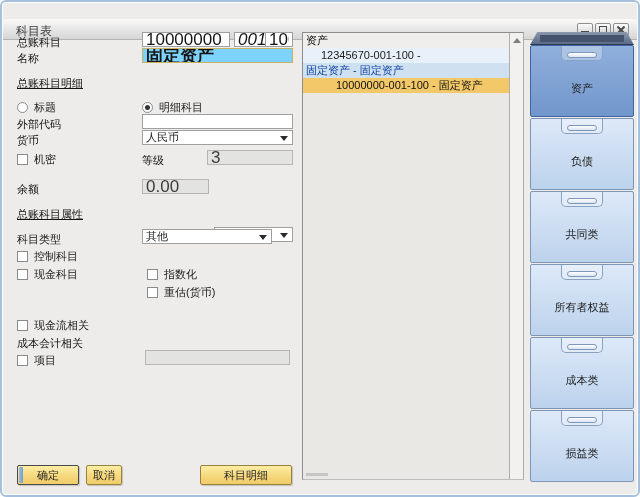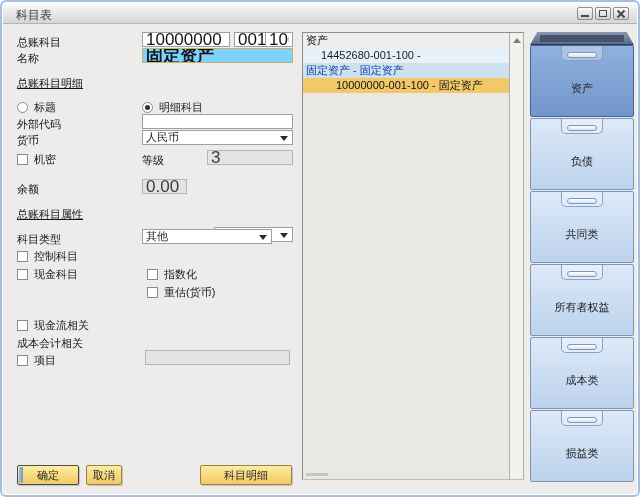--- a/index.html
+++ b/index.html
@@ -5,21 +5,21 @@
   * { margin:0; padding:0; box-sizing:border-box; }
   html,body { width:640px; height:497px; }
   body { font-family:"Liberation Sans","DejaVu Sans",sans-serif; font-size:11px; color:#1a1a1a; background:#fff; }
 
   .window {
     position:relative; width:640px; height:497px;
     background:#edecea; border:2px solid #a5c0dc; border-radius:6px;
     overflow:hidden; box-shadow:inset 0 0 0 1px #fdfdfd;
   }
   .titlebar {
-    position:absolute; left:1px; right:1px; top:1px; height:21px;
+    position:absolute; left:1px; right:1px; top:17px; height:21px;
     background:linear-gradient(#fbfbfb,#e9e9e9 45%,#d6d6d6);
     border-bottom:1px solid #b3b3b3; border-radius:4px 4px 0 0;
   }
   .title-text { position:absolute; left:13px; top:4px; font-size:12px; color:#3c3c3c; }
   .win-btns { position:absolute; right:8px; top:4px; display:flex; gap:2px; }
   .win-btn {
     width:16px; height:13px; border:1px solid #8f8f8f; border-radius:2px;
     background:linear-gradient(#fcfcfc,#cfcfcf); position:relative; cursor:default;
   }
   .glyph-min  { position:absolute; left:3px; bottom:2px; width:8px; height:2px; background:#4a4a4a; }
@@ -137,21 +137,21 @@
           <span class="glyph-x1"></span>
           <span class="glyph-x2"></span>
         </div>
     </div>
   </div>
 
   <div class="content">
 
     <span class="lbl" style="left:15px; top:11px;">总账科目</span>
     <input class="fld" style="left: 140px; top: 8px; width: 88px;" value="10000000">
-    <input class="fld" style="left: 232px; top: 8px; width: 49px;" value="001">
+    <input class="fld" style="left: 232px; top: 8px; width: 49px; font-style: italic;" value="001">
     <input class="fld" style="left: 263px; top: 8px; width: 28px;" value="100">
 
     <span class="lbl" style="left:15px; top:27px;">名称</span>
     <input class="fld yellow" style="left: 140px; top: 24px; width: 151px;" value="固定资产">
 
     <span class="section-h" style="left:15px; top:52px;">总账科目明细</span>
 
     <div class="cbrow" style="left:15px; top:76px;align-items:center;">
       <span class="radio"></span>
       <span>标题</span>
@@ -171,21 +171,21 @@
     </div>
 
     <div class="cbrow" style="left:15px; top:128px;">
       <span class="cb"></span>
       <span>机密</span>
     </div>
     <span class="lbl" style="left:140px; top:129px;">等级</span>
     <input class="fld disabled" style="left: 205px; top: 126px; width: 86px;" disabled="" value="3">
 
     <span class="lbl" style="left:15px; top:158px;">余额</span>
-    <input class="fld disabled" style="left: 140px; top: 155px; width: 45px;" disabled="" value="0.00">
+    <input class="fld disabled" style="left: 140px; top: 155px; width: 67px;" disabled="" value="0.00">
     <div class="dd" style="left:212px; top:155px; width:79px;margin-top:48px;">
       <span>RMB</span>
       <span class="arrow"></span>
     </div>
 
     <span class="section-h" style="left:15px; top:183px;">总账科目属性</span>
 
     <span class="lbl" style="left:15px; top:208px;">科目类型</span>
     <div class="dd" style="left:140px; top:205px; width:130px;">
       <span>其他</span>
@@ -218,21 +218,21 @@
 
     <div class="cbrow" style="left:15px; top:329px;">
       <span class="cb"></span>
       <span>项目</span>
     </div>
     <input class="fld disabled" style="left: 143px; top: 326px; width: 145px;" disabled="" value="">
 
     <div class="tree-panel">
       <div class="tree-rows">
         <div class="trow header">资产</div>
-        <div class="trow child">14452680-001-100 -</div>
+        <div class="trow child">12345670-001-100 -</div>
         <div class="trow titleacct">固定资产 - 固定资产</div>
         <div class="trow selected">10000000-001-100 - 固定资产</div>
       </div>
       <div class="vscroll">
         <span class="up"></span>
       </div>
       <div class="hthumb"></div>
     </div>
 
     <div class="cabinet">

